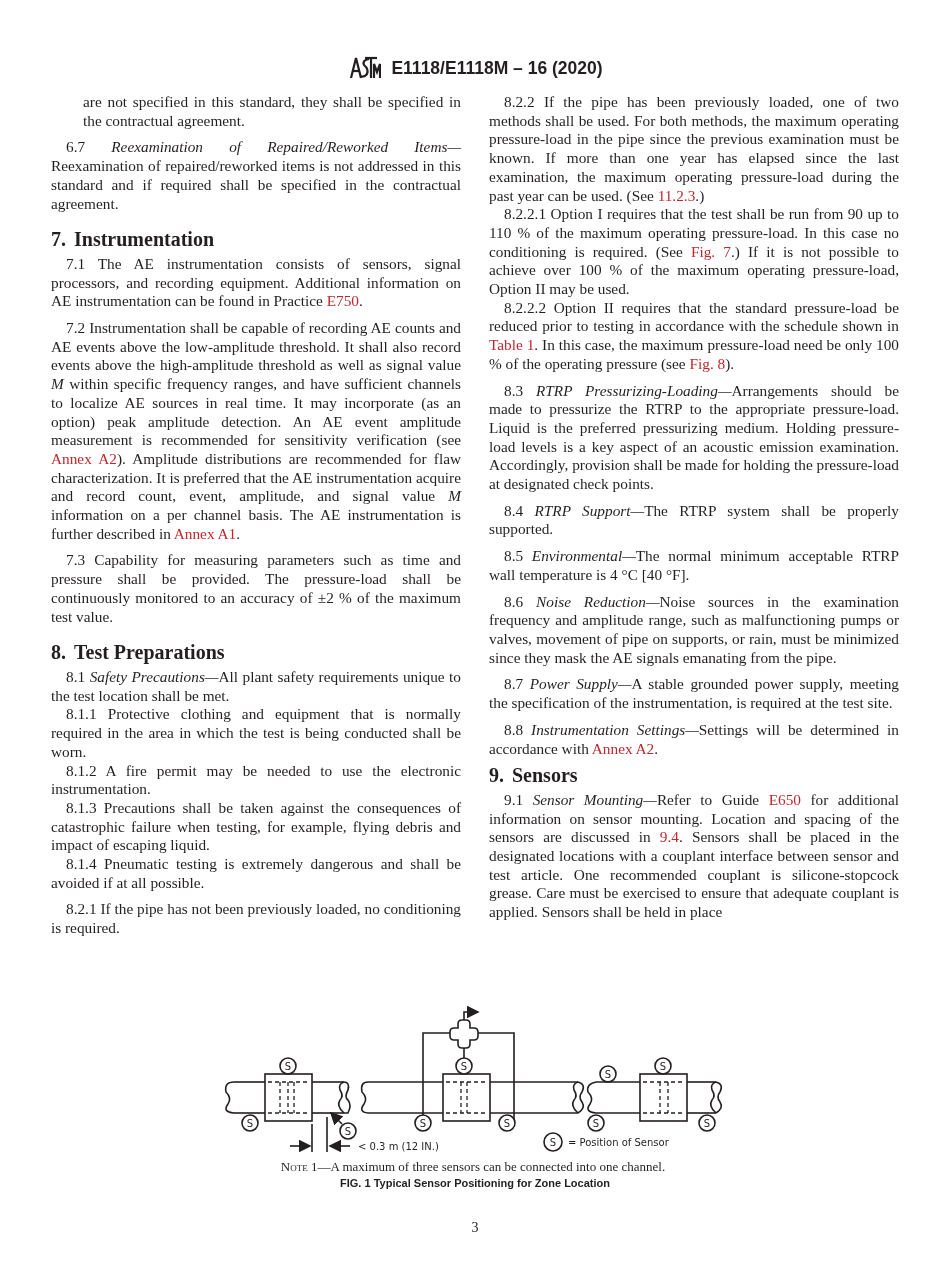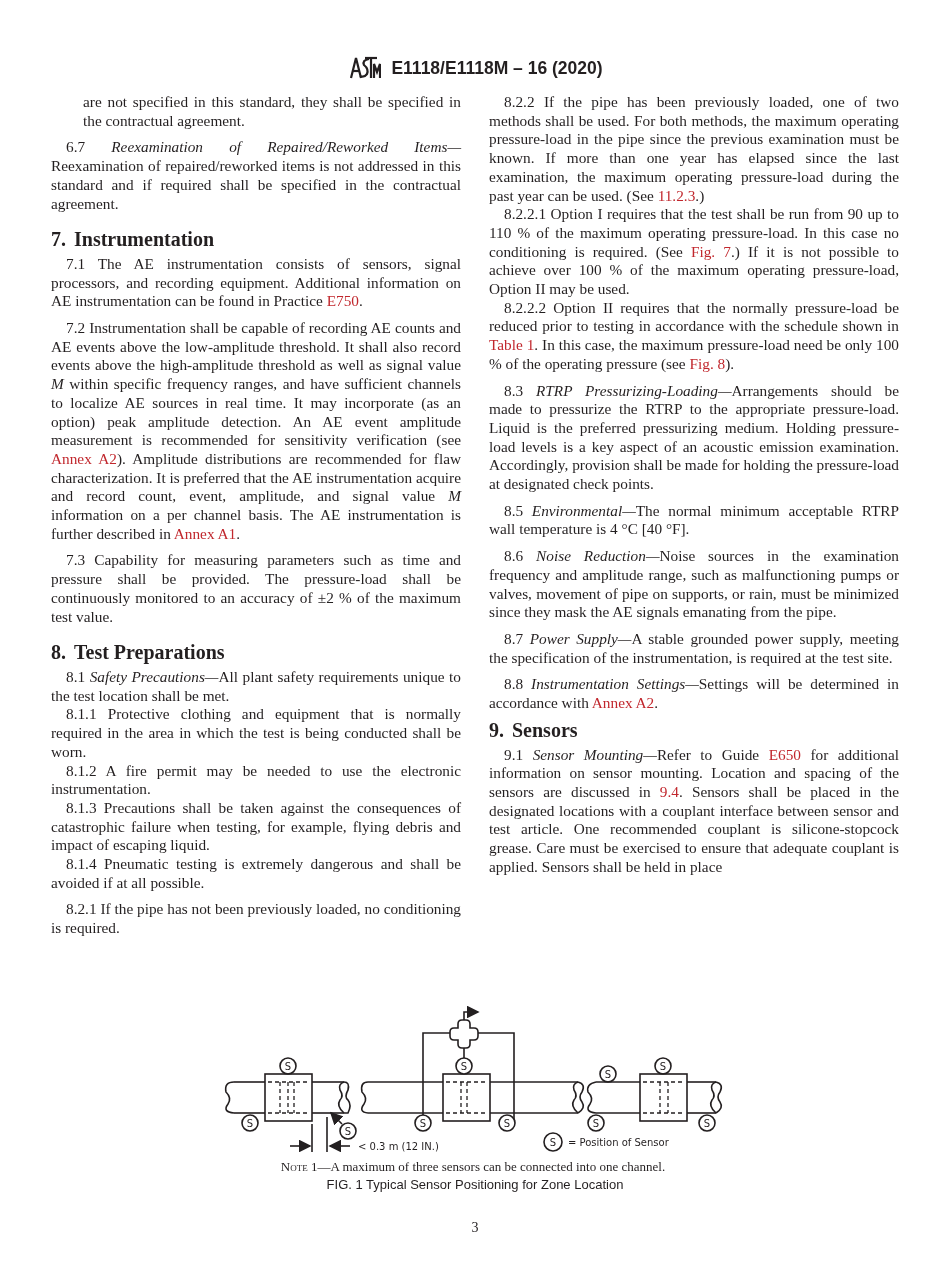--- a/index.html
+++ b/index.html
@@ -14,21 +14,21 @@
   .col p.noind { text-indent: 0; margin-left: 32px; }
   .col p.tight { margin-bottom: 0; }
   .col h2 { font-size: 20px; font-weight: bold; margin: 17px 0 6px 0; line-height: 18.7px; }
   .col h2 .num { margin-right: 8px; }
   i.it { font-style: italic; }
   a.ref { color: #c1272d; text-decoration: none; }
   .figure { position: absolute; top: 1000px; left: 220px; width: 520px; height: 160px; }
   .figure svg { display: block; }
   .note { position: absolute; top: 1159px; left: 0; width: 946px; text-align: center; font-family: "Liberation Serif", serif; font-size: 13px; }
   .note .smallcaps { font-variant: small-caps; }
-  .figcap { position: absolute; top: 1177px; left: 0; width: 950px; text-align: center; font-family: "Liberation Sans", sans-serif; font-weight: normal; font-size: 13px; }
+  .figcap { position: absolute; top: 1177px; left: 0; width: 950px; text-align: center; font-family: "Liberation Sans", sans-serif; font-weight: bold; font-size: 11px; }
   .pagenum { position: absolute; top: 1220px; left: 0; width: 950px; text-align: center; font-family: "Liberation Serif", serif; font-size: 14px; }
   .fig-label { font-family: "DejaVu Sans", sans-serif; font-size: 10px; }
 </style>
 </head>
 <body>
 
 <div class="header">
   <span class="logo">
     <svg width="34" height="28" viewBox="0 0 34 28">
       <g fill="none" stroke="#231f20" stroke-width="2.2">
@@ -106,25 +106,29 @@
   <p class="tight">
     <span>8.2.2</span>
     <span>If the pipe has been previously loaded, one of two methods shall be used. For both methods, the maximum operating pressure-load in the pipe since the previous examination must be known. If more than one year has elapsed since the last examination, the maximum operating pressure-load during the past year can be used. (See </span><a class="ref">11.2.3</a><span>.)</span>
   </p>
   <p class="tight">
     <span>8.2.2.1</span>
     <span>Option I requires that the test shall be run from 90 up to 110 % of the maximum operating pressure-load. In this case no conditioning is required. (See </span><a class="ref">Fig. 7</a><span>.) If it is not possible to achieve over 100 % of the maximum operating pressure-load, Option II may be used.</span>
   </p>
   <p>
     <span>8.2.2.2</span>
-    <span>Option II requires that the normally pressure-load be reduced prior to testing in accordance with the schedule shown in </span><a class="ref">Table 1</a><span>. In this case, the maximum pressure-load need be only 100 % of the operating pressure (see </span><a class="ref">Fig. 8</a><span>).</span>
+    <span>Option II requires that the standard pressure-load be reduced prior to testing in accordance with the schedule shown in </span><a class="ref">Table 1</a><span>. In this case, the maximum pressure-load need be only 100 % of the operating pressure (see </span><a class="ref">Fig. 8</a><span>).</span>
   </p>
   <p>
     <span>8.3</span>
     <i class="it">RTRP Pressurizing-Loading—</i><span>Arrangements should be made to pressurize the RTRP to the appropriate pressure-load. Liquid is the preferred pressurizing medium. Holding pressure-load levels is a key aspect of an acoustic emission examination. Accordingly, provision shall be made for holding the pressure-load at designated check points.</span>
+  </p>
+  <p>
+    <span>8.4</span>
+    <i class="it">RTRP Support—</i><span>The RTRP system shall be properly supported.</span>
   </p>
   <p>
     <span>8.5</span>
     <i class="it">Environmental—</i><span>The normal minimum acceptable RTRP wall temperature is 4 °C [40 °F].</span>
   </p>
   <p>
     <span>8.6</span>
     <i class="it">Noise Reduction—</i><span>Noise sources in the examination frequency and amplitude range, such as malfunctioning pumps or valves, movement of pipe on supports, or rain, must be minimized since they mask the AE signals emanating from the pipe.</span>
   </p>
   <p>

